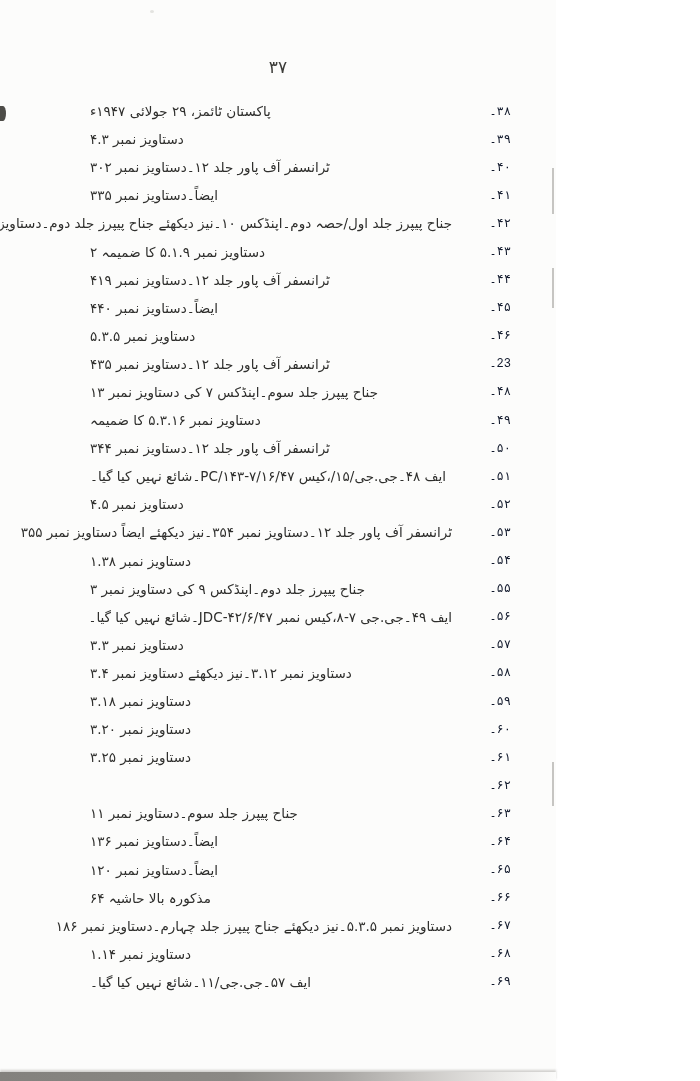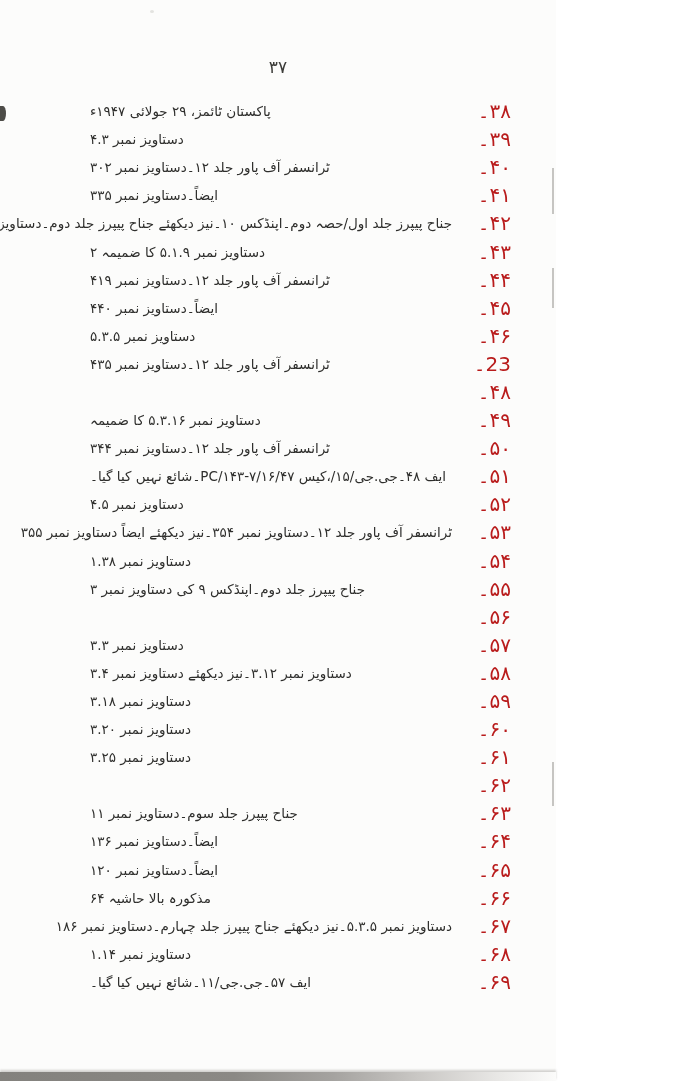--- a/index.html
+++ b/index.html
@@ -32,23 +32,24 @@
     direction:rtl;
   }
   .note-row{
     display:flex;
     align-items:center;
     height:28.1px;
     white-space:nowrap;
   }
   .note-no{
     flex:0 0 46px;
-    font-size:20px;
-    color:#b91c1c;
+    font-size:12px;
+    color:#0f172a;
     letter-spacing:1px;
+    font-family:Liberation Mono, monospace;
   }
   .note-text{
     flex:1 1 auto;
     padding-right:13px;
     font-size:13.5px;
     text-align:left;
     color:var(--ink,#2e2e2c);
     overflow:visible;
   }
   
@@ -129,20 +130,21 @@
       <div class="note-row">
         <span class="note-no">۴۶۔</span>
         <span class="note-text">دستاویز نمبر ۵.۳.۵</span>
       </div>
       <div class="note-row">
         <span class="note-no">23۔</span>
         <span class="note-text">ٹرانسفر آف پاور جلد ۱۲۔دستاویز نمبر ۴۳۵</span>
       </div>
       <div class="note-row">
         <span class="note-no">۴۸۔</span>
+        <span class="note-text">جناح پیپرز جلد سوم۔اپنڈکس ۷ کی دستاویز نمبر ۱۳</span>
       </div>
       <div class="note-row">
         <span class="note-no">۴۹۔</span>
         <span class="note-text">دستاویز نمبر ۵.۳.۱۶ کا ضمیمہ</span>
       </div>
       <div class="note-row">
         <span class="note-no">۵۰۔</span>
         <span class="note-text">ٹرانسفر آف پاور جلد ۱۲۔دستاویز نمبر ۳۴۴</span>
       </div>
       <div class="note-row">
@@ -160,20 +162,21 @@
       <div class="note-row">
         <span class="note-no">۵۴۔</span>
         <span class="note-text">دستاویز نمبر ۱.۳۸</span>
       </div>
       <div class="note-row">
         <span class="note-no">۵۵۔</span>
         <span class="note-text">جناح پیپرز جلد دوم۔اپنڈکس ۹ کی دستاویز نمبر ۳</span>
       </div>
       <div class="note-row">
         <span class="note-no">۵۶۔</span>
+        <span class="note-text">ایف ۴۹۔جی.جی ۷-۸،کیس نمبر ۴۲/۶/۴۷-JDC۔شائع نہیں کیا گیا۔</span>
       </div>
       <div class="note-row">
         <span class="note-no">۵۷۔</span>
         <span class="note-text">دستاویز نمبر ۳.۳</span>
       </div>
       <div class="note-row">
         <span class="note-no">۵۸۔</span>
         <span class="note-text">دستاویز نمبر ۳.۱۲۔نیز دیکھئے دستاویز نمبر ۳.۴</span>
       </div>
       <div class="note-row">

